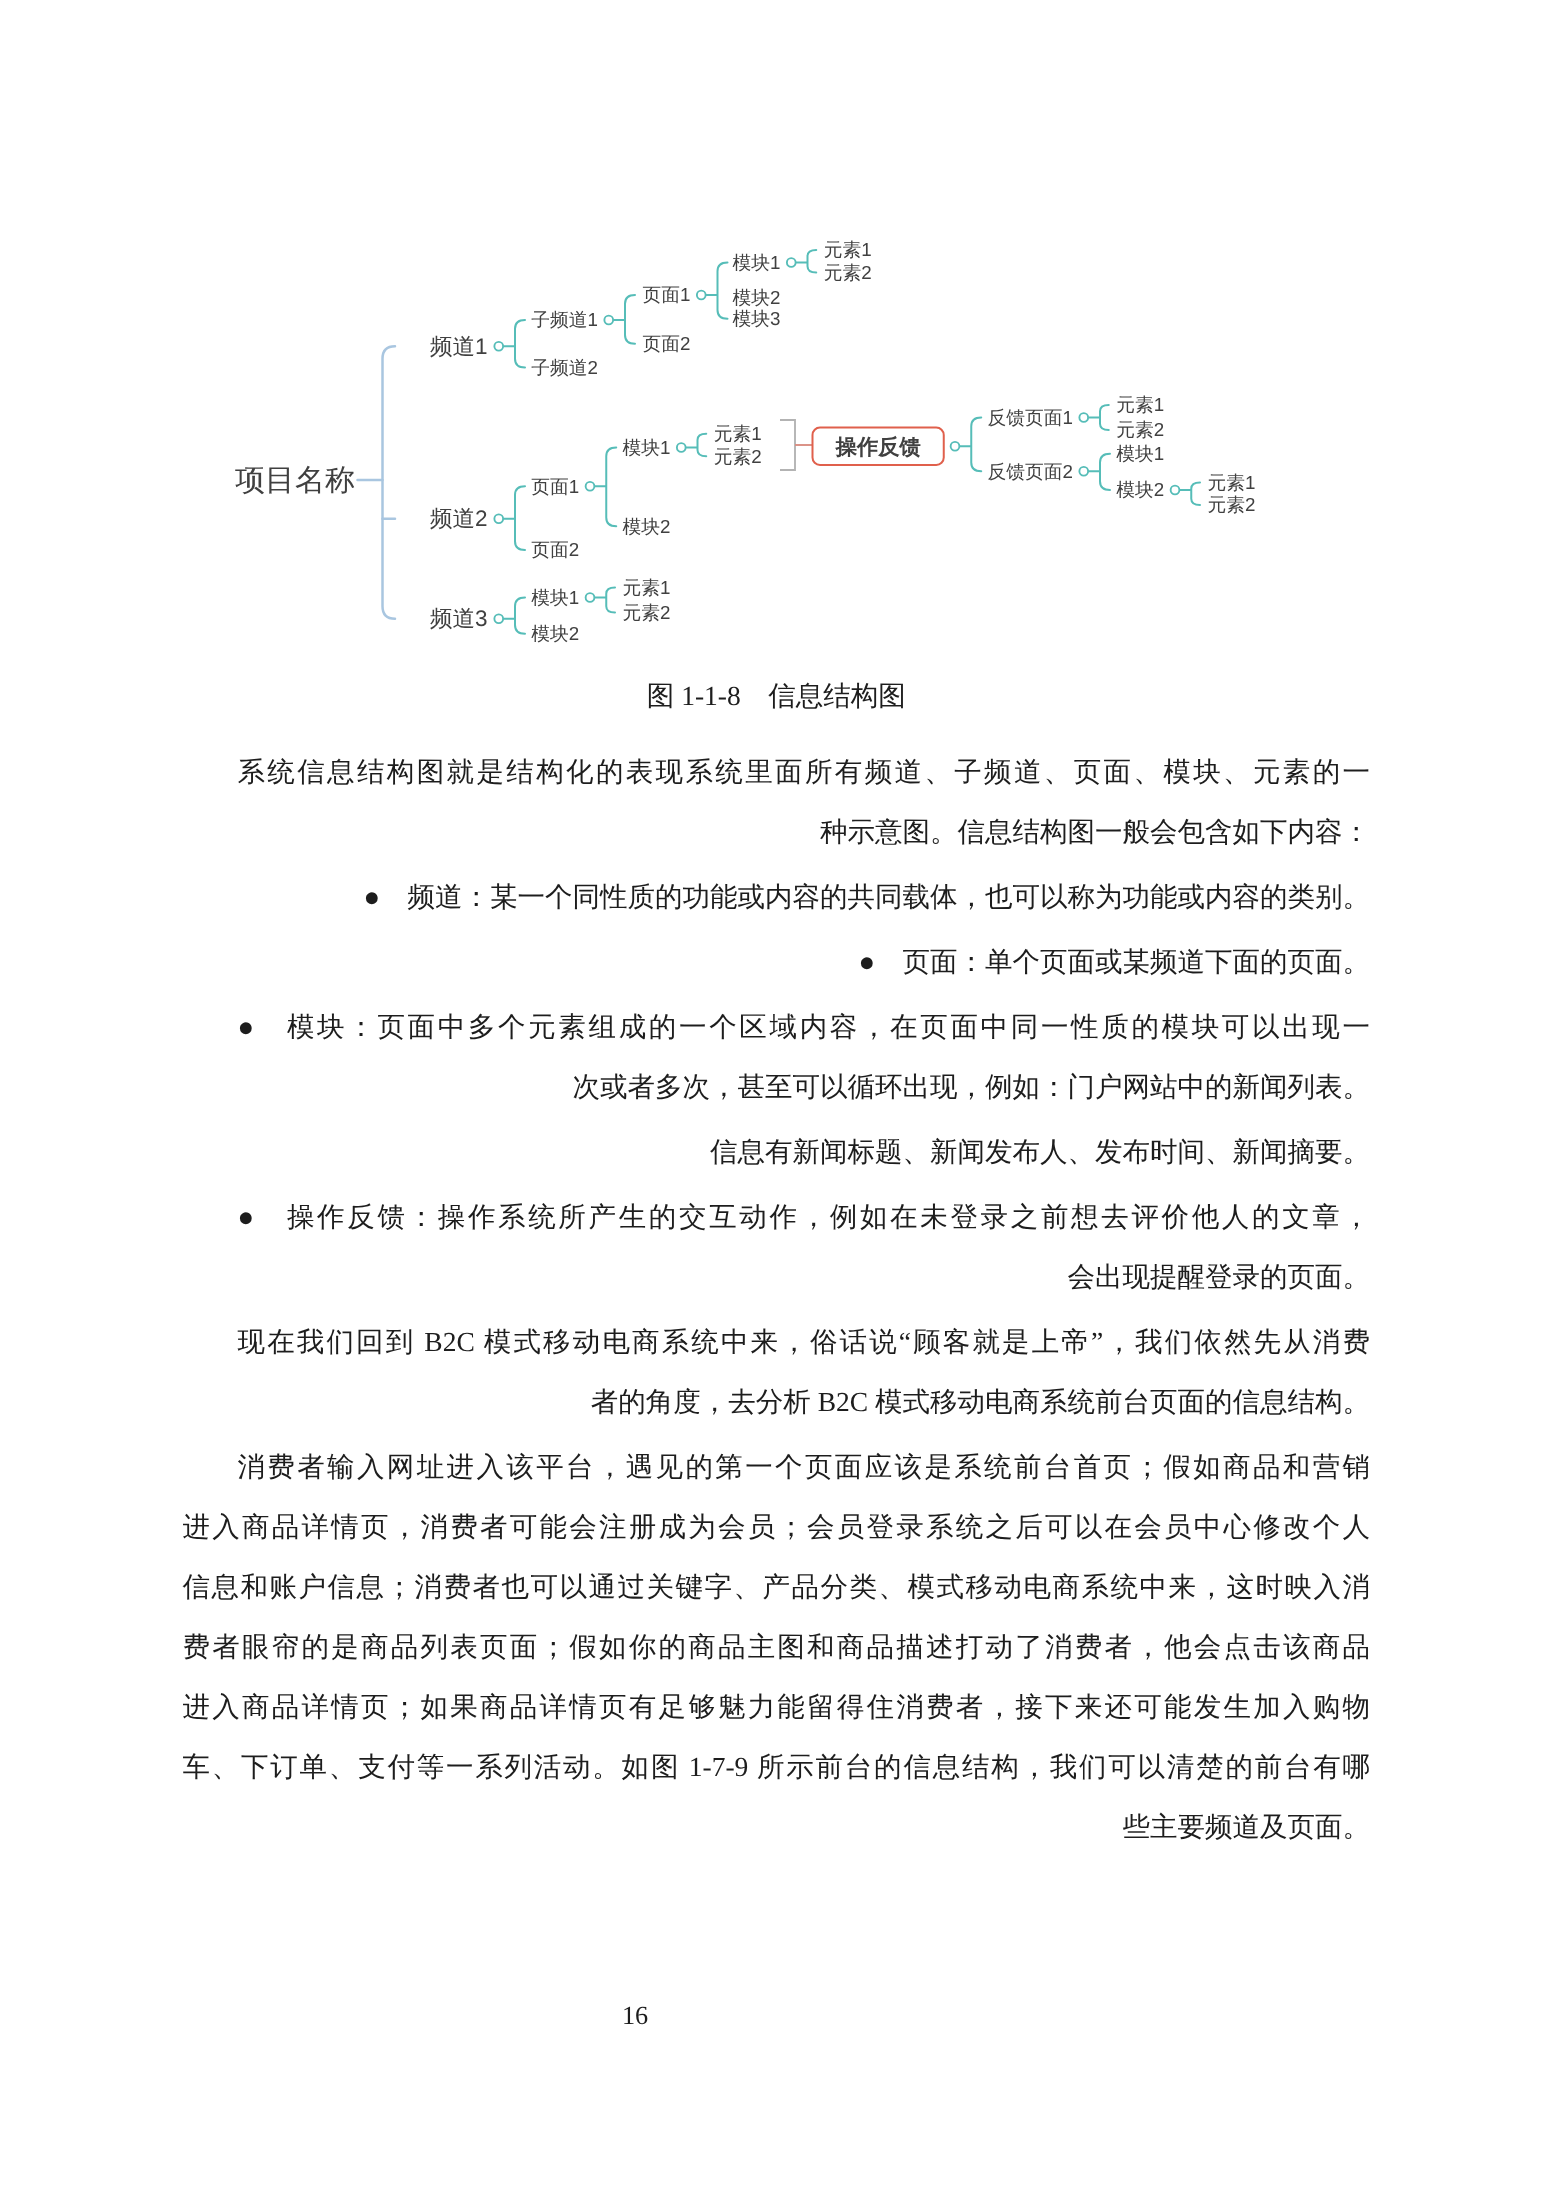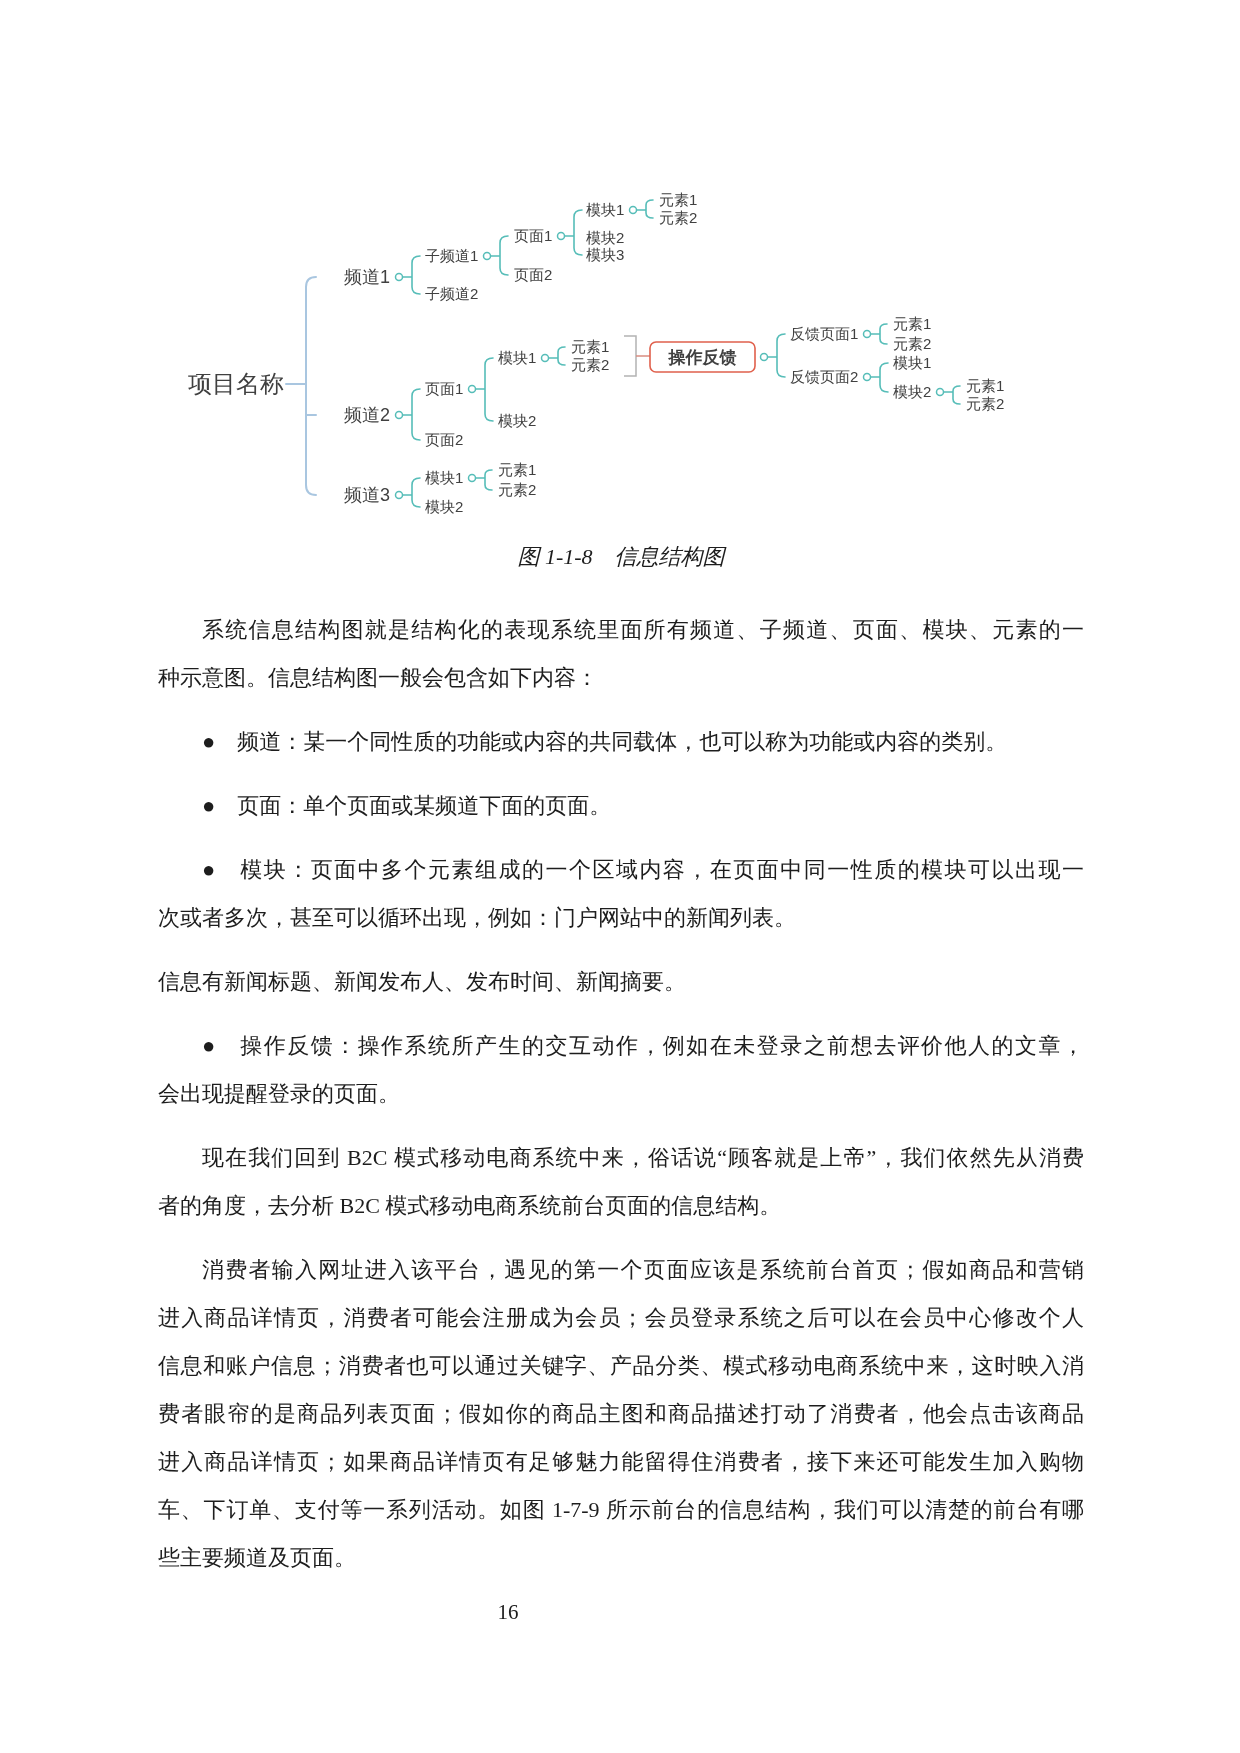--- a/index.html
+++ b/index.html
@@ -21,25 +21,25 @@
   .salmon  { stroke:var(--stem_salmon,#d98c80); stroke-width:1.5; fill:none; }
   .fbox    { stroke:var(--feedback_border,#e0604c); stroke-width:1.6; fill:#ffffff; }
   .diagram text { font-family:"Liberation Sans","DejaVu Sans",sans-serif; fill:var(--node_text,#404040); }
   .nt { font-size:15px; }
   .ct { font-size:18px; }
   .rt { font-size:24px; }
   .ft { font-size:17px; font-weight:bold; fill:var(--feedback_text,#ed7524); text-anchor:middle; }
   
   .caption {
     position:absolute; left:142px; top:543px; width:958px;
-    text-align:center; font-size:22px; line-height:28px;font-style:italic;
+    text-align:center; font-size:22px; line-height:28px;
   }
   .bodytext { position:absolute; left:142px; top:590px; width:958px; font-size:22px; }
-  .para { margin:16px; }
-  .line { line-height:48px; white-space:nowrap; }
+  .para { margin:4px; }
+  .line { line-height:48px; white-space:nowrap;text-align:right; }
   .line.w { white-space:normal; }
   .line.ind { text-indent:2em; }
   .line.j { text-align:justify; text-align-last:justify; white-space:normal; }
   .pageno {
     position:absolute; left:0; top:1600px; width:1016px;
     text-align:center; font-size:21px;
   }
 </style>
 </head>
 <body>

